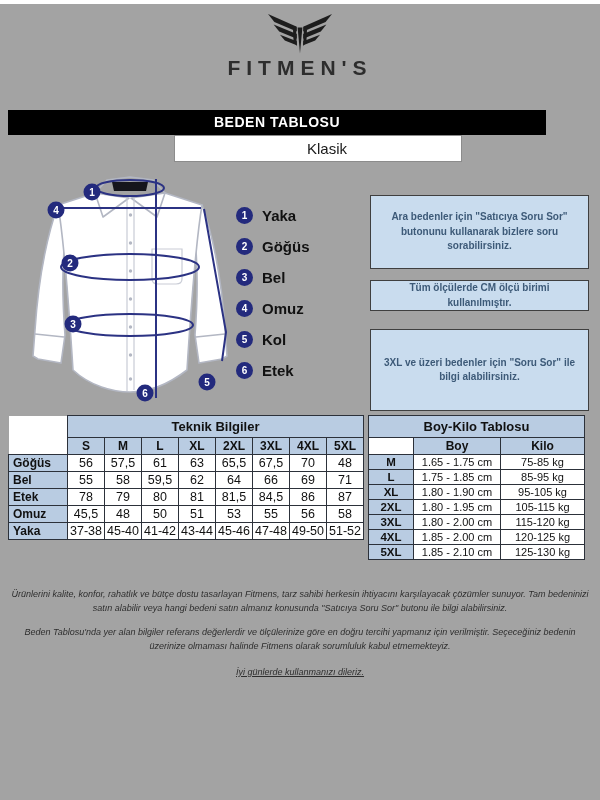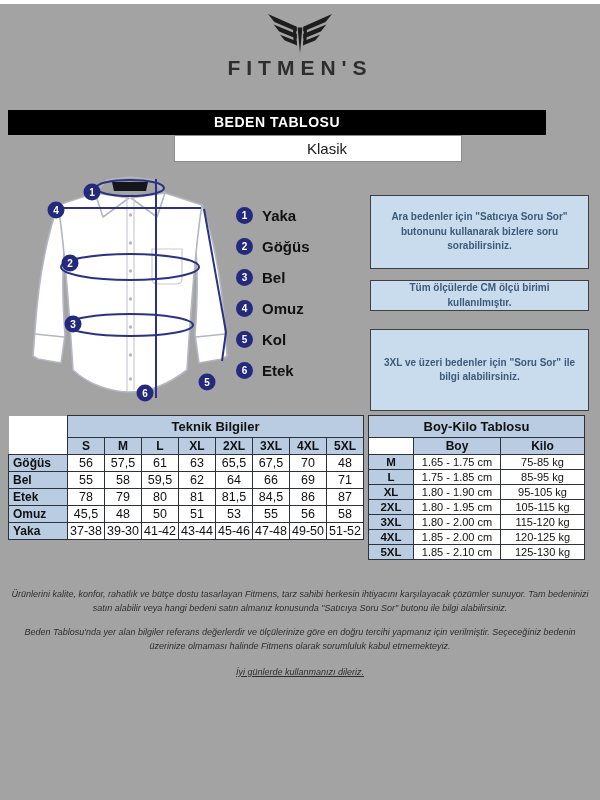--- a/index.html
+++ b/index.html
@@ -253,21 +253,21 @@
       <td class="val">50</td>
       <td class="val">51</td>
       <td class="val">53</td>
       <td class="val">55</td>
       <td class="val">56</td>
       <td class="val">58</td>
     </tr>
     <tr>
       <td class="row-label">Yaka</td>
       <td class="val">37-38</td>
-      <td class="val">39-30</td>
+      <td class="val">45-40</td>
       <td class="val">41-42</td>
       <td class="val">43-44</td>
       <td class="val">45-46</td>
       <td class="val">47-48</td>
       <td class="val">49-50</td>
       <td class="val">51-52</td>
     </tr>
   </tbody>
     </table>
 

